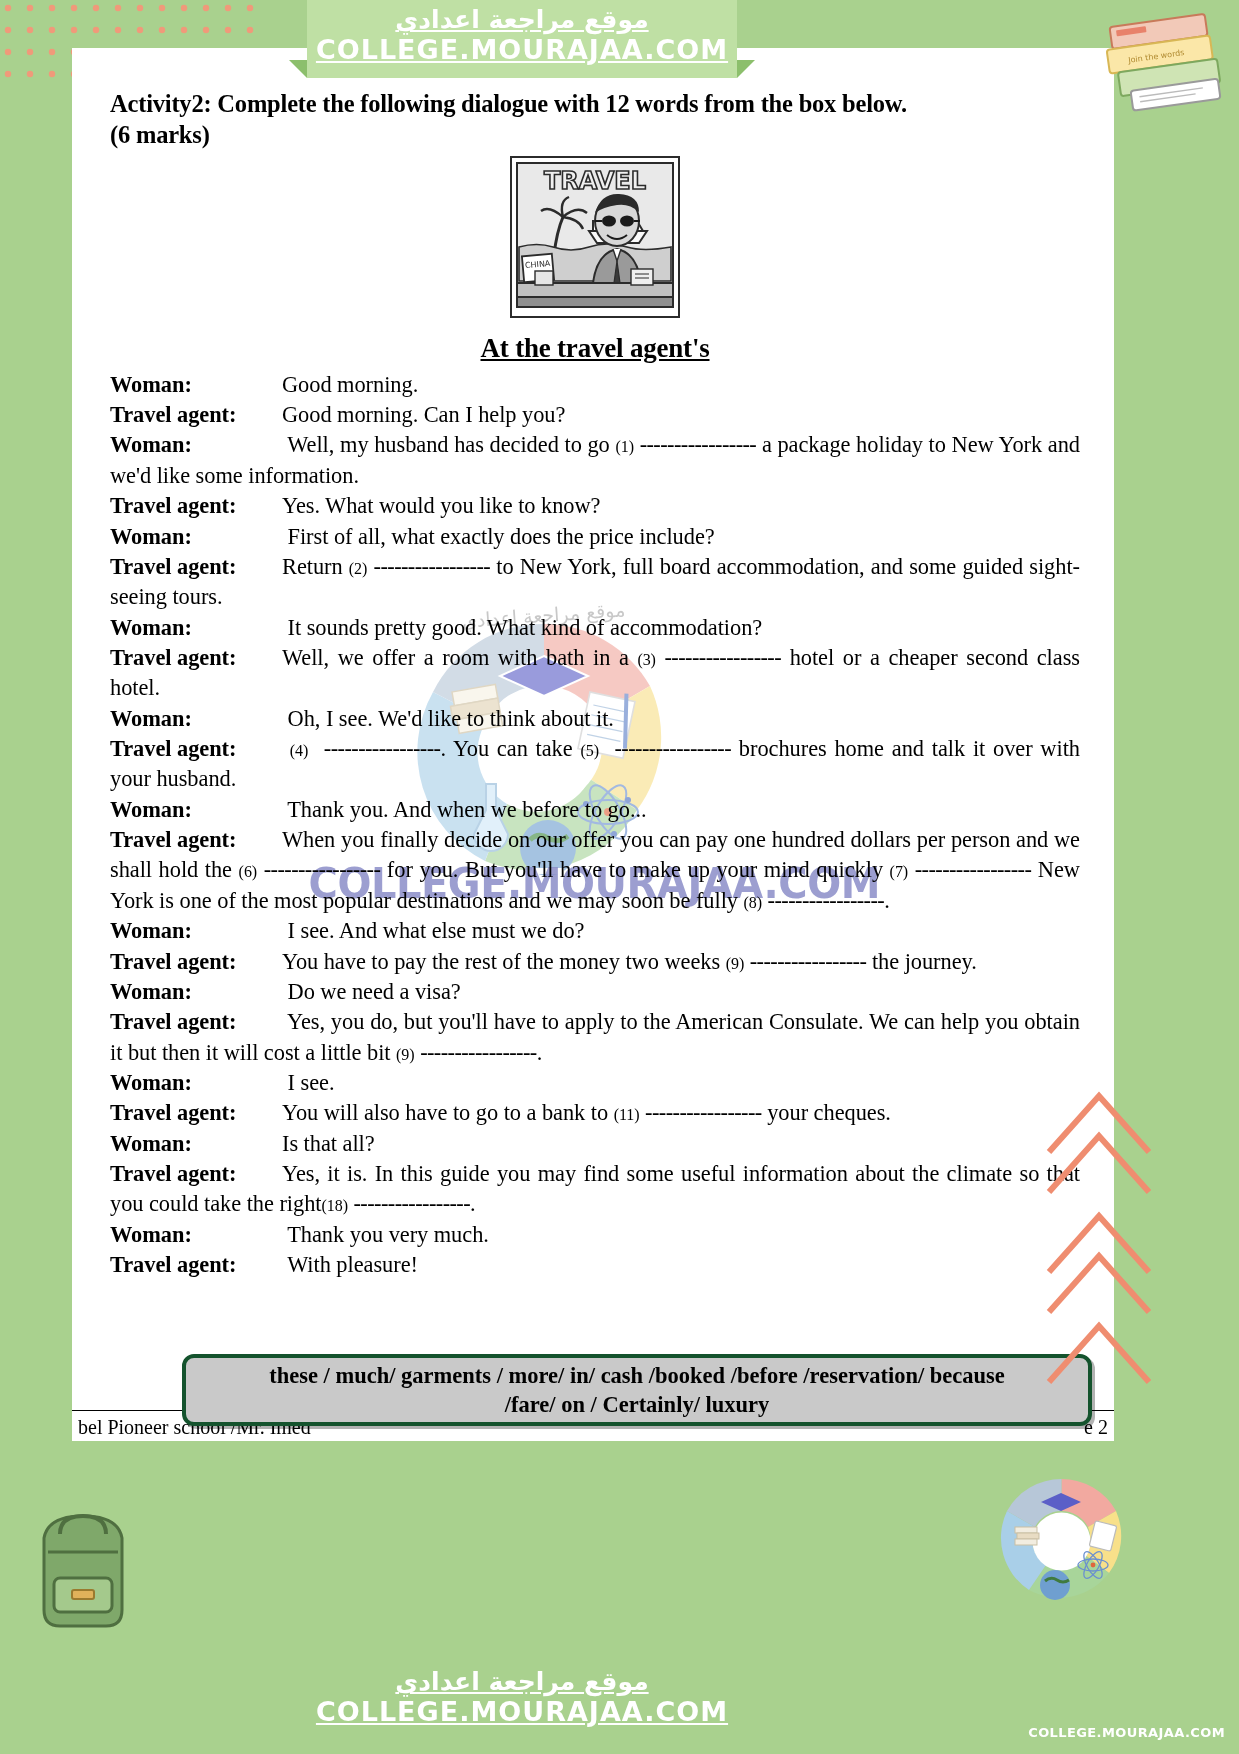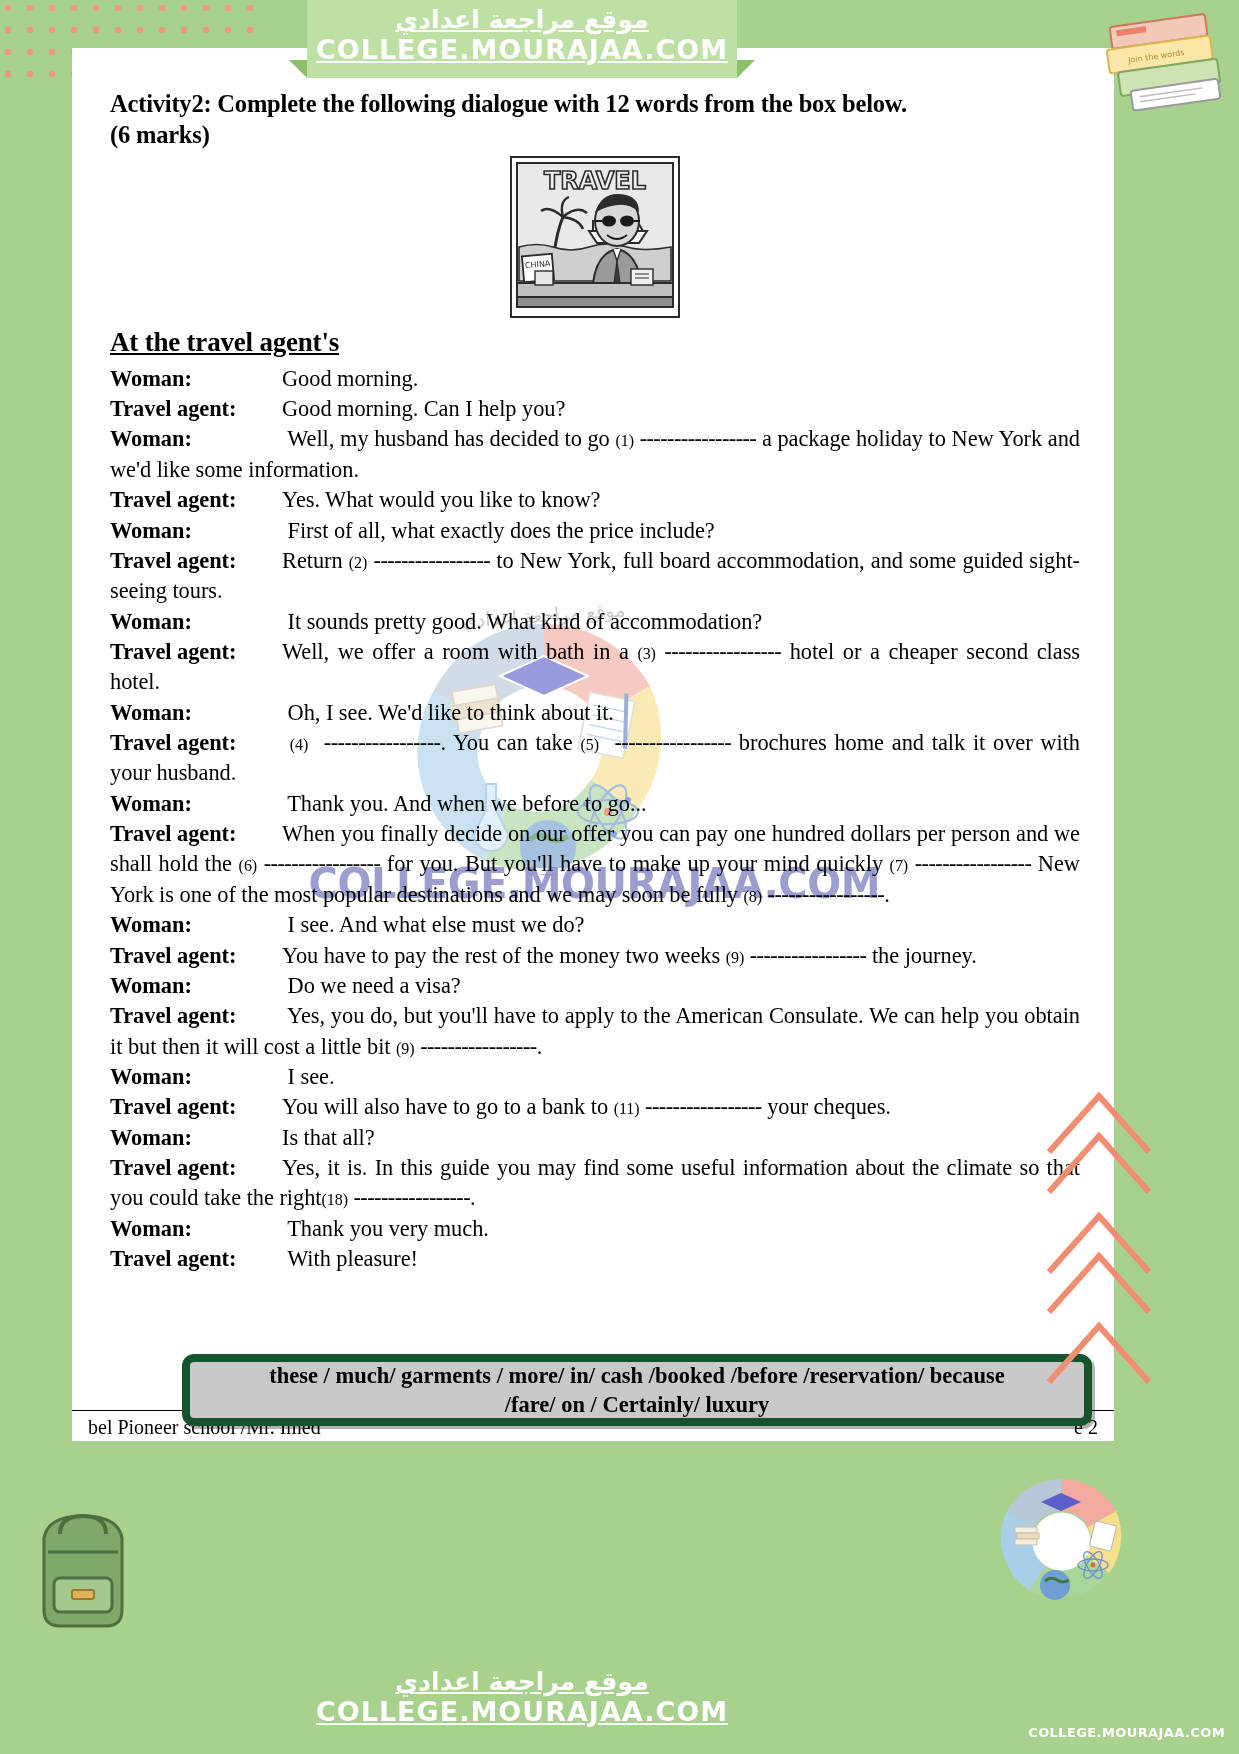--- a/index.html
+++ b/index.html
@@ -143,25 +143,25 @@
     color: #000;
     line-height: 1.28;
     letter-spacing: -0.2px;
   }
   .activity-head .lbl { font-weight: bold; margin-top: 12px; }
 
   .cartoon-wrap { text-align: center; margin-top: 4px; }
   .cartoon { display: inline-block; width: 172px; height: 168px; }
 
   .dlg-title {
-    text-align: left;
+    text-align: center;
     font-weight: bold;
     font-size: 27px;
     text-decoration: underline;
-    margin: 0 0 6px 0;
+    margin: 6px 0 6px 0;
     letter-spacing: -0.2px;
   }
 
   .dlg {
     font-size: 22.4px;
     line-height: 1.355;
     color: #000;
     text-align: justify;
     letter-spacing: -0.05px;
   }
@@ -170,21 +170,21 @@
   .num { font-size: 16px; }
   .blank { letter-spacing: -0.6px; }
   .jl { text-align: justify; }
 
   
   .wordbox {
     position: absolute;
     left: 110px; top: 1306px;
     width: 910px; height: 72px;
     background: #c9c9c9;
-    border: 8px solid #14532d;
+    border: 4px solid #14532d;
     border-radius: 12px;
     box-shadow: 3px 3px 0 rgba(0,0,0,0.30);
     z-index: 5;
     display: flex;
     align-items: center;
     justify-content: center;
     text-align: center;
   }
   .wordbox .inner {
     font-weight: bold;
@@ -199,21 +199,21 @@
     position: absolute;
     left: 0; top: 1362px;
     width: 1042px;
     border-top: 1px solid #000;
     z-index: 4;
   }
   .footrow {
     position: absolute;
     left: 0; top: 1368px;
     width: 1042px;
-    padding: 0 16px;
+    padding: 0 6px;
     display: flex;
     justify-content: space-between;
     font-size: 20px;
     z-index: 4;
   }
 </style>
 </head>
 <body>
 
 <div class="page">

